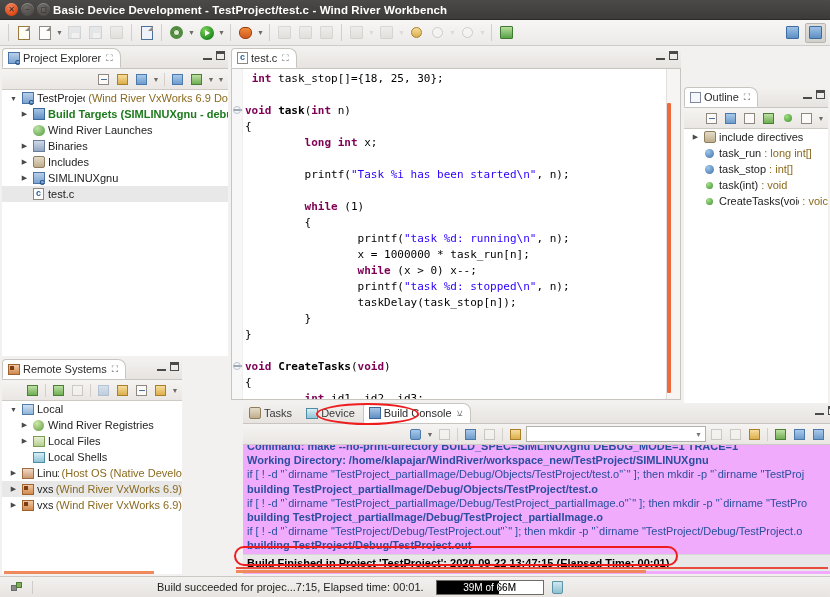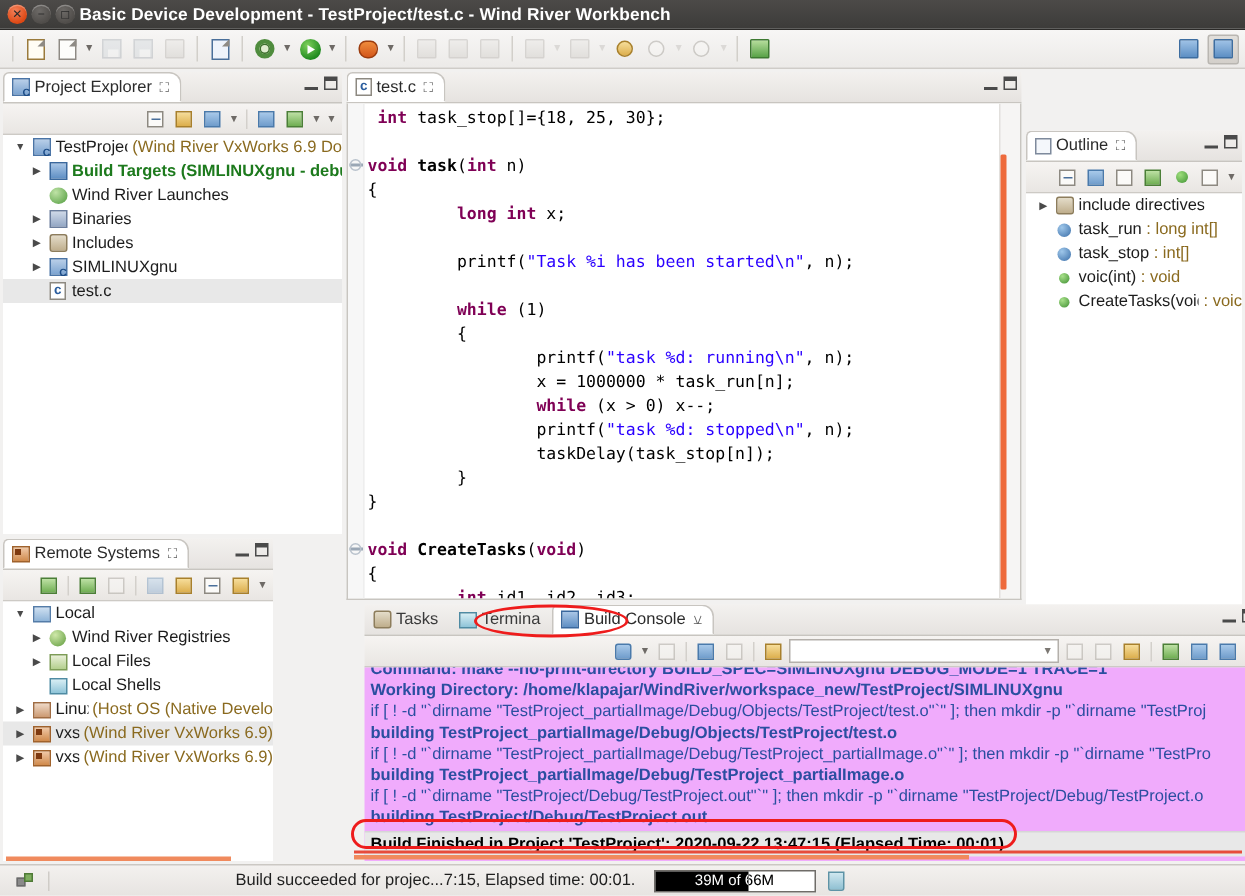--- a/index.html
+++ b/index.html
@@ -654,21 +654,21 @@
           </span>
           <span class="tlabel">task_stop</span>
           <span class="tsuffix"> : int[]</span>
         </div>
         <div class="trow">
           <span class="tindent" style="width: 0px;"></span>
           <span class="twist"></span>
           <span class="ticon">
             <span class="ic-ball-grn"></span>
           </span>
-          <span class="tlabel">voic(int)</span>
+          <span class="tlabel">task(int)</span>
           <span class="tsuffix"> : void</span>
         </div>
         <div class="trow">
           <span class="tindent" style="width: 0px;"></span>
           <span class="twist"></span>
           <span class="ticon">
             <span class="ic-ball-grn"></span>
           </span>
           <span class="tlabel">CreateTasks(void)</span>
           <span class="tsuffix"> : voic</span>
@@ -678,21 +678,21 @@
 
   <div class="panel" style="left:243px; top:357px; width:597px; height:171px;">
     <div class="view-tabs" id="console-tabbar">
 
     <div class="vtab inactive">
           <span class="ic-inc"></span>
           <span class="vtab-title">Tasks</span>
         </div>
         <div class="vtab inactive">
           <span class="ic-shell"></span>
-          <span class="vtab-title">Termina</span>
+          <span class="vtab-title">Device</span>
         </div>
         <div class="vtab active">
           <span class="ic-tgt"></span>
           <span class="vtab-title">Build Console</span>
           <span class="xmark">⚺</span>
         </div>
         <div class="view-ctrl">
         <span class="ctrl-min"></span>
         <span class="ctrl-max"></span>
       </div>

